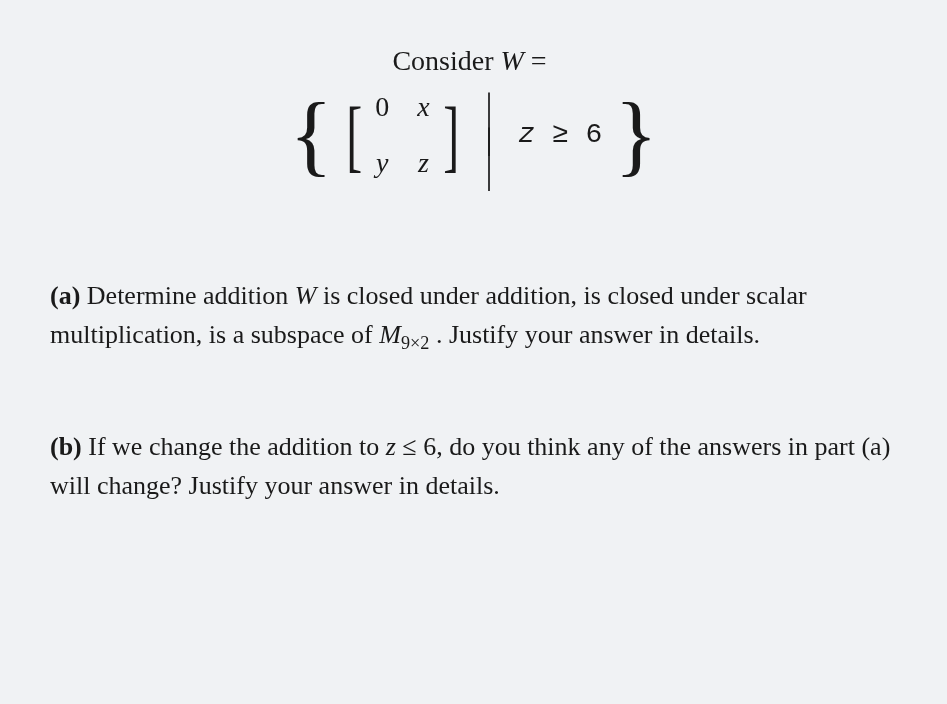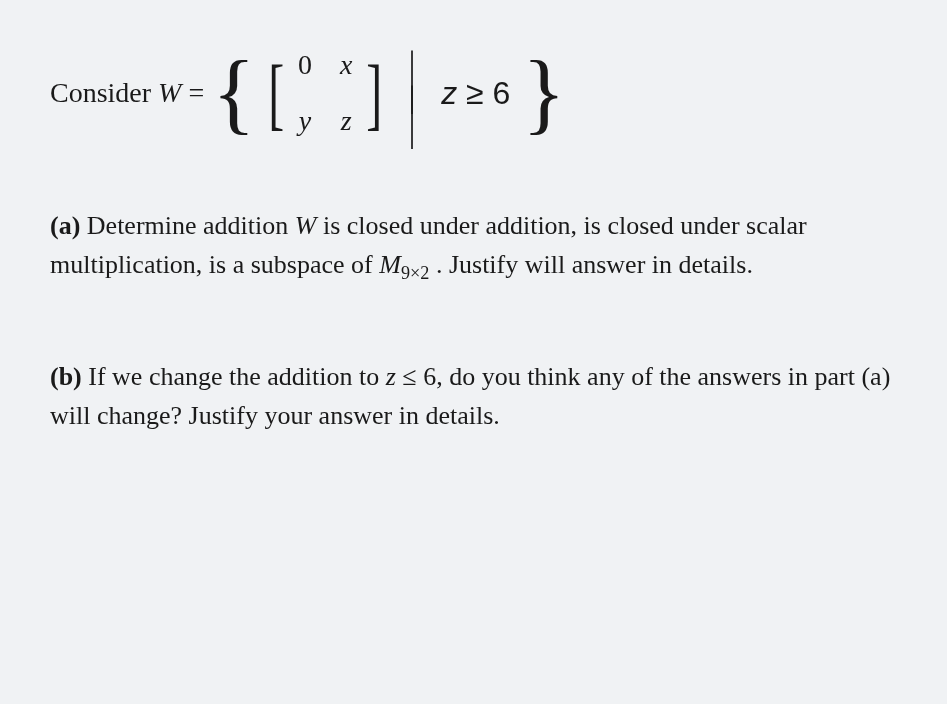--- a/index.html
+++ b/index.html
@@ -13,21 +13,22 @@
       background: #f0f2f4;
       font-family: Georgia, 'Times New Roman', serif;
       color: #1a1a1a;
       padding: 40px 50px;
       font-size: 26px;
       line-height: 1.5;
     }
     .consider-row {
       display: flex;
       align-items: center;
-      margin-bottom: 60px;
+      margin-bottom: 88px;
+      flex-direction: column;
     }
     .consider-text {
       font-size: 28px;
       margin-right: 8px;
     }
     .italic-var {
       font-style: italic;
       font-family: 'Times New Roman', serif;
     }
     .set-expr {
@@ -73,23 +74,23 @@
       font-size: 28px;
       line-height: 1;
     }
     .vbar {
       font-size: 70px;
       font-weight: 200;
       line-height: 0.5;
       transform: scaleX(0.5);
     }
     .condition {
-      font-size: 32px;
+      font-size: 28px;
       font-style: italic;
-      font-family: Liberation Sans, sans-serif;
+      font-family: Liberation Mono, monospace;
       margin: 0 12px;
     }
     .condition .num {
       font-style: normal;
     }
     .part {
       margin-bottom: 70px;
     }
     .bold {
       font-weight: bold;
@@ -128,21 +129,21 @@
     </span>
     <span class="condition">
       <span>z</span><span class="le-ge"> ≥ </span><span class="num">6</span>
     </span>
     <span class="big-brace">}</span>
   </span>
 </div>
 
 <div class="part">
   <p>
-    <span class="bold">(a)</span><span> Determine addition </span><span class="italic-var">W</span><span> is closed under addition, is closed under scalar multiplication, is a subspace of </span><span class="italic-var">M</span><span class="sub">9×2</span><span> . Justify will answer in details.</span>
+    <span class="bold">(a)</span><span> Determine addition </span><span class="italic-var">W</span><span> is closed under addition, is closed under scalar multiplication, is a subspace of </span><span class="italic-var">M</span><span class="sub">9×2</span><span> . Justify your answer in details.</span>
   </p>
 </div>
 
 <div class="part">
   <p>
     <span class="bold">(b)</span><span> If we change the addition to </span><span class="italic-var">z</span><span class="le-ge"> ≤ </span><span>6</span><span>, do you think any of the answers in part (a) will change? Justify your answer in details.</span>
   </p>
 </div>
 
 </body></html>

